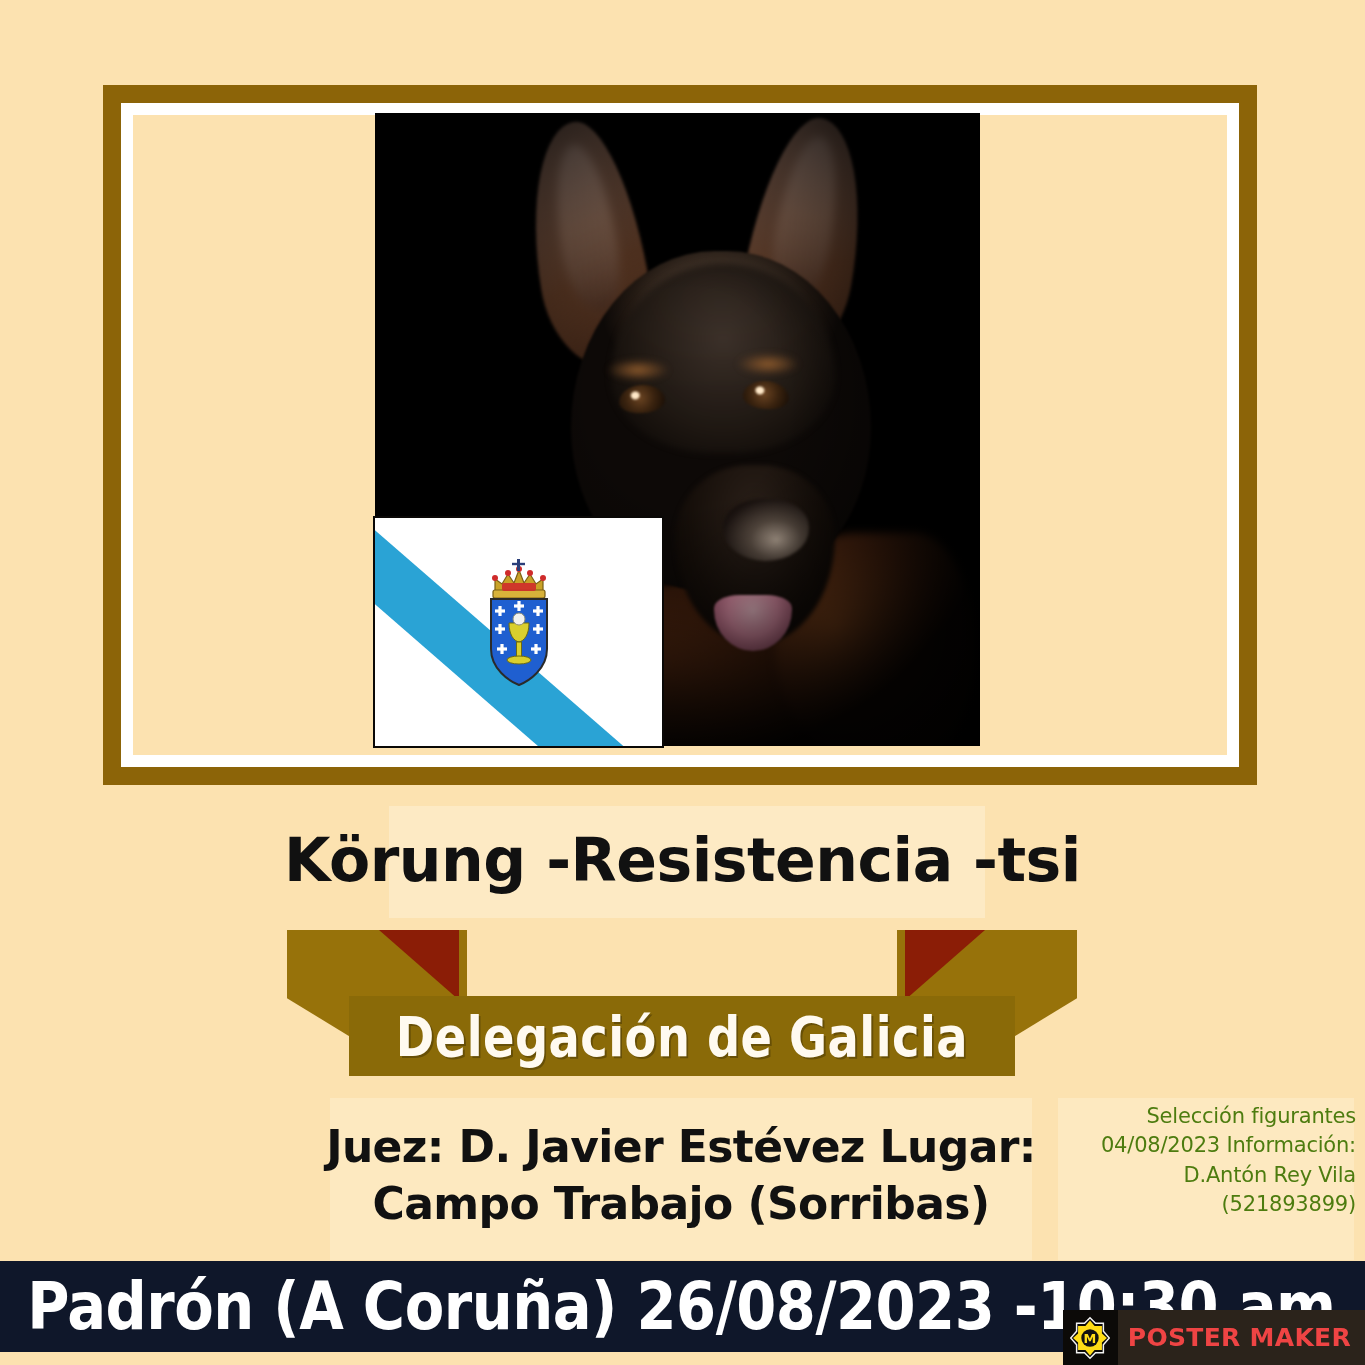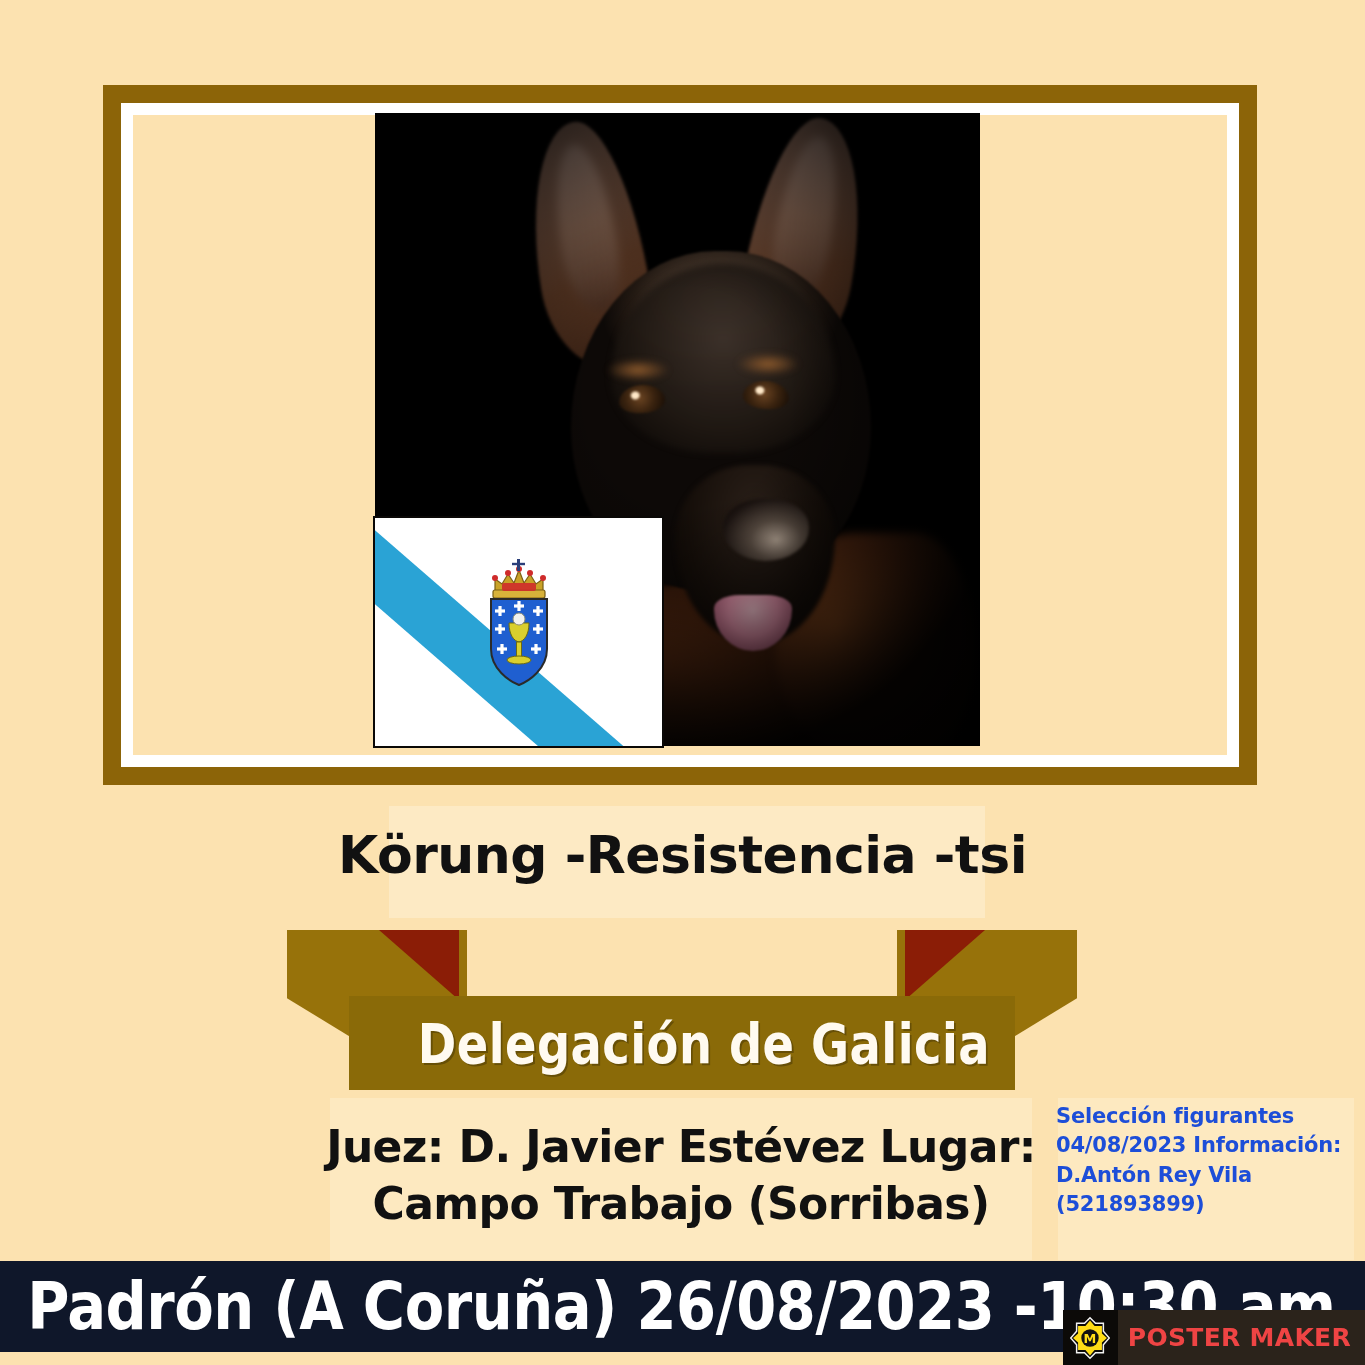--- a/index.html
+++ b/index.html
@@ -227,21 +227,21 @@
     width: 596px;
     height: 112px;
     background: rgba(255, 248, 228, .38);
   }
   .title-text {
     position: absolute;
     left: 0; right: 0;
     top: 825px;
     text-align: center;
     font-family: "DejaVu Sans", sans-serif;
-    font-size: 52px;
+    font-size: 60px;
     font-weight: 700;
     letter-spacing: -.5px;
     color: #111111;
   }
 
   
   .ribbon {
     position: absolute;
     left: 287px;
     top: 930px;
@@ -270,25 +270,25 @@
     height: 70px;
     background: #8b1d06;
   }
   .ribbon-fold.left  { left: 92px;  clip-path: polygon(0 0, 100% 0, 100% 100%); }
   .ribbon-fold.right { right: 92px; clip-path: polygon(0 0, 100% 0, 0 100%); }
   .ribbon-band {
     position: absolute;
     left: 62px;
     top: 66px;
     width: 666px;
-    height: 94px;
+    height: 80px;
     background: #8a6a08;
     display: flex;
     align-items: center;
-    justify-content: flex-end;
+    justify-content: center;
   }
   .ribbon-label {
     font-family: "DejaVu Sans Condensed", "Liberation Sans Narrow", "Liberation Sans", sans-serif;
     font-size: 56px;
     font-weight: 700;
     color: #fffaf0;
     letter-spacing: .5px;
     transform: scaleX(.92);
     text-shadow: 2px 2px 0 rgba(0,0,0,.25);
     white-space: nowrap;
@@ -323,26 +323,26 @@
     top: 1098px;
     width: 296px;
     height: 162px;
     background: rgba(255, 248, 228, .32);
   }
   .notice-text {
     position: absolute;
     left: 1056px;
     top: 1102px;
     width: 300px;
-    text-align: left;
+    text-align: right;
     font-family: "DejaVu Sans", sans-serif;
     font-size: 21px;
-    font-weight: 700;
+    font-weight: 400;
     line-height: 1.40;
-    color: #1d4ed8;
+    color: #4d7c0f;
     letter-spacing: -.2px;
   }
 
   
   .bottom-bar {
     position: absolute;
     left: 0;
     top: 1261px;
     width: 1365px;
     height: 91px;

